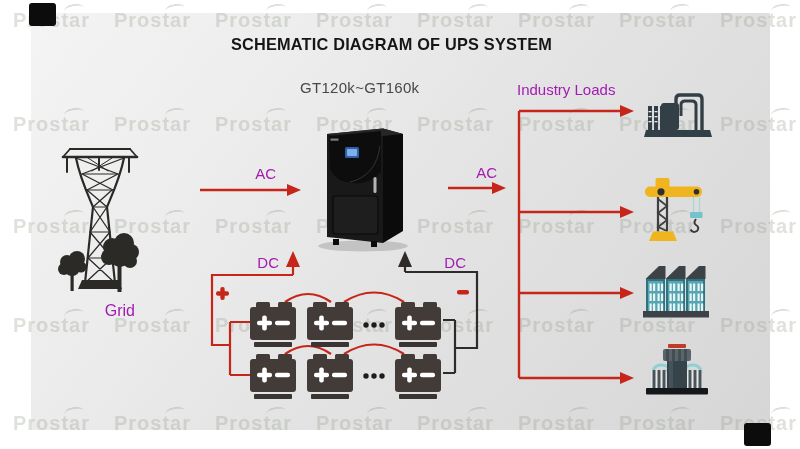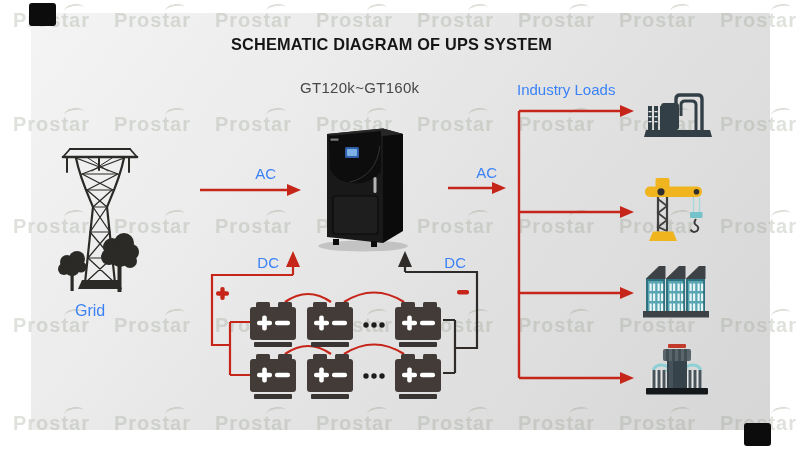--- a/index.html
+++ b/index.html
@@ -6,31 +6,31 @@
   .page{position:relative;width:800px;height:449px;background:#ffffff;overflow:hidden;
         font-family:"Liberation Sans",sans-serif;}
   .content-bg{position:absolute;left:31px;top:13px;width:739px;height:417px;
         background:linear-gradient(128deg,#f4f4f4 0%,#ececec 30%,#e3e3e3 55%,#d6d6d6 100%);}
   .wm-layer{position:absolute;left:0;top:0;width:800px;height:449px;pointer-events:none;}
   .wm{position:absolute;font-size:20px;font-weight:bold;letter-spacing:1px;
       color:rgba(148,158,138,0.30);white-space:nowrap;}
   .wm::after{content:"";position:absolute;right:6px;top:-5px;width:20px;height:9px;
       border-top:2.5px solid rgba(148,158,138,0.32);border-radius:50%;transform:rotate(-10deg);}
   .diagram-svg{position:absolute;left:0;top:0;}
-  .label{position:absolute;color:#3b82f6;}
+  .label{position:absolute;color:#a21caf;}
   .title{top:35px;left:22px;width:739px;text-align:center;font-size:17px;font-weight:bold;
          color:#161616;transform:scaleX(0.96);letter-spacing:0.2px;}
   .model{top:79px;left:300px;width:160px;text-align:left;font-size:15px;color:#474747;letter-spacing:0.3px;}
   .loads-heading{top:81px;left:517px;font-size:15px;}
   .flow{font-size:15px;width:46px;text-align:right;}
   .ac-in{top:165px;left:230px;}
   .ac-out{top:164px;left:451px;}
   .dc-plus{top:254px;left:233px;}
   .dc-minus{top:254px;left:420px;}
-  .grid-label{top:302px;left:75px;width:60px;text-align:left;font-size:16px;}
+  .grid-label{top:302px;left:75px;width:60px;text-align:right;font-size:16px;}
   .battery-label{top:406px;left:318px;width:80px;text-align:center;font-size:16px;}
   .corner-mark{position:absolute;width:27px;height:23px;background:#0c0c0c;border-radius:3px;}
   .corner-tl{left:29px;top:3px;}
   .corner-br{left:744px;top:423px;}
 </style>
 </head>
 <body>
 
 <div class="page">
   <div class="content-bg"></div>

